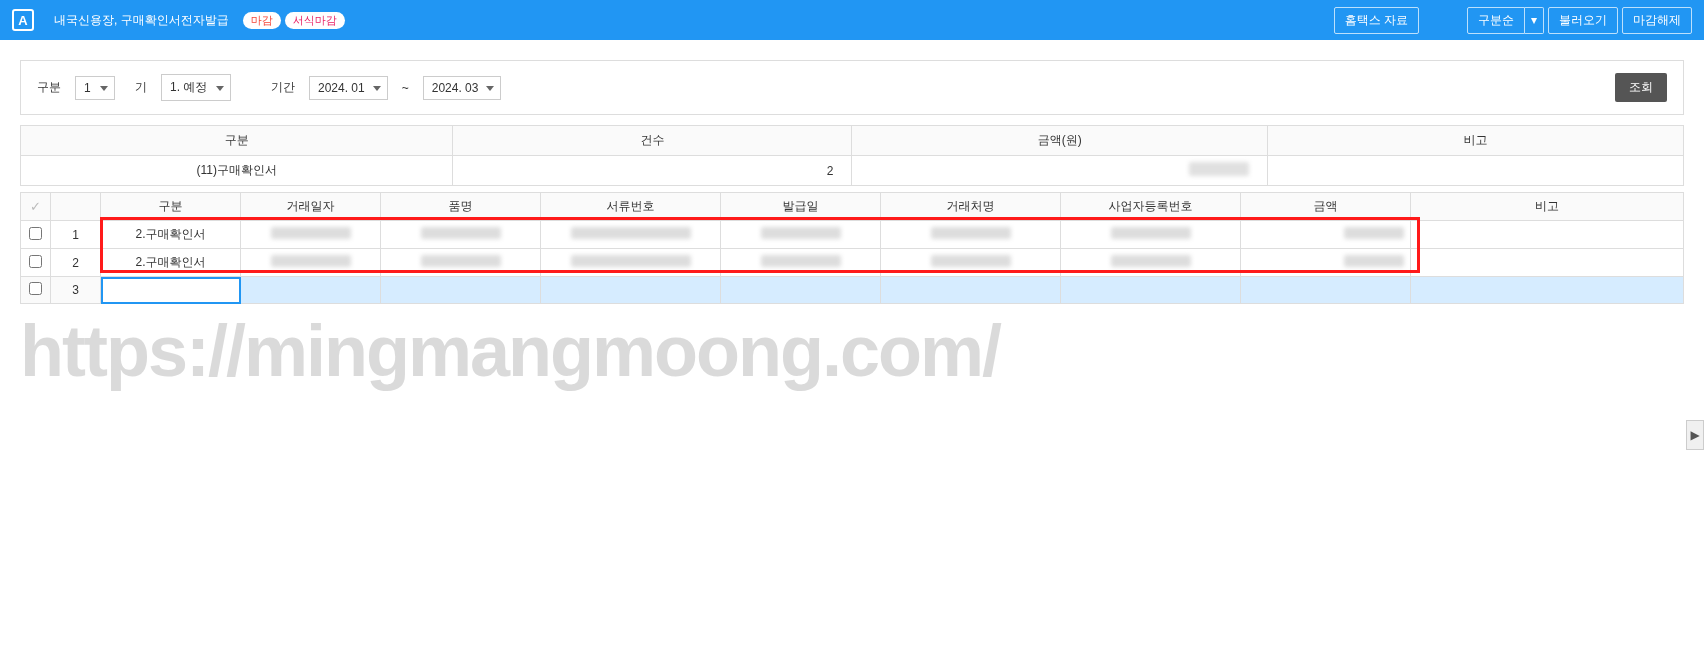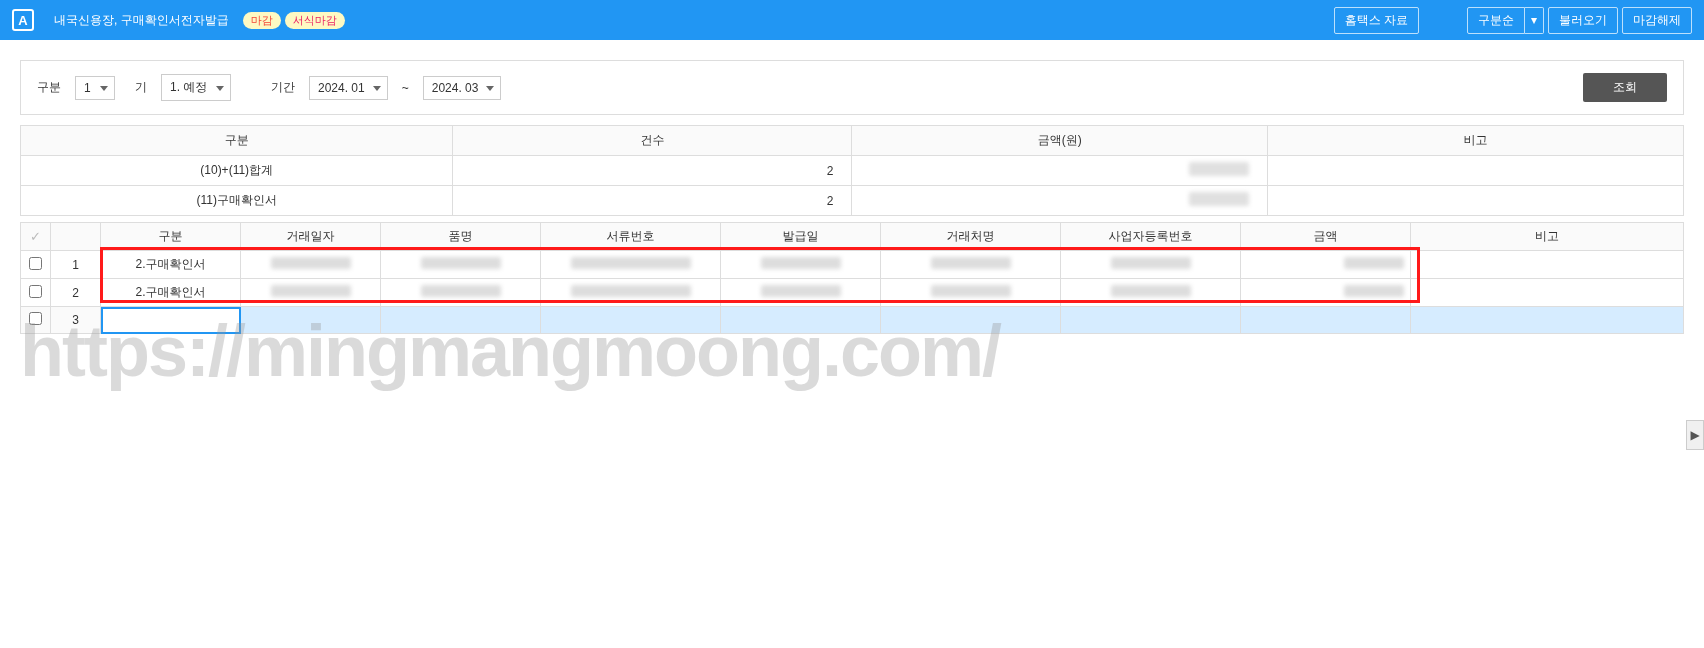--- a/index.html
+++ b/index.html
@@ -2,37 +2,37 @@
 <html><head>
 <meta charset="utf-8">
 <style>
 * { box-sizing: border-box; margin: 0; padding: 0; }
 body { font-family: "Malgun Gothic", Arial, sans-serif; font-size: 12px; background: #fff; color: #333; position: relative; width: 1704px; height: 648px; overflow: hidden; }
 
 
 .header-bar { background: #2196f3; height: 40px; display: flex; align-items: center; padding: 0 12px; color: #fff; }
 .app-icon { width: 22px; height: 22px; border: 2px solid #fff; border-radius: 3px; display: flex; align-items: center; justify-content: center; font-weight: bold; font-size: 13px; margin-right: 20px; }
 .page-title { font-size: 12px; font-weight: 500; margin-right: 10px; }
-.badge { display: inline-block; padding: 1px 8px; border-radius: 10px; font-size: 11px; margin-left: 4px; background: #fef9c3; }
+.badge { display: inline-block; padding: 1px 8px; border-radius: 10px; font-size: 11px; margin-left: 4px; background: #ffffff; }
 .badge-red { color: #f44336; }
 .badge-pink { color: #e91e63; }
 .header-spacer { flex: 1; }
 .header-btn { background: transparent; border: 1px solid rgba(255,255,255,0.7); color: #fff; padding: 4px 10px; font-size: 12px; margin-left: 4px; cursor: pointer; border-radius: 2px; }
 .header-btn-split { display: inline-flex; margin-left: 48px; }
 .header-btn-split .header-btn { margin-left: 0; border-radius: 2px 0 0 2px; }
 .header-btn-split .caret-btn { border-left: none; border-radius: 0 2px 2px 0; padding: 4px 6px; }
 
 
 .filter-bar { margin: 20px 20px 10px 20px; border: 1px solid #ddd; padding: 12px 16px; display: flex; align-items: center; gap: 10px; }
 .filter-label { font-size: 12px; color: #333; margin-right: 4px; }
 .select-box { border: 1px solid #ccc; padding: 4px 22px 4px 8px; font-size: 12px; background: #fff; position: relative; cursor: pointer; min-width: 40px; display: inline-flex; align-items: center; }
 .select-box::after { content: ''; position: absolute; right: 6px; top: 50%; margin-top: -2px; border-left: 4px solid transparent; border-right: 4px solid transparent; border-top: 5px solid #666; }
 .period-sep { margin: 0 4px; }
 .filter-spacer { flex: 1; }
-.search-btn { background: #555; color: #fff; border: none; padding: 6px 30px; font-size: 12px; cursor: pointer; border-radius: 2px; }
+.search-btn { background: #555; color: #fff; border: none; padding: 6px 14px; font-size: 12px; cursor: pointer; border-radius: 2px; }
 
 
 .summary-table { margin: 0 20px 0 20px; border-collapse: collapse; width: calc(100% - 40px); }
 .summary-table th, .summary-table td { border: 1px solid #ddd; padding: 6px 10px; font-size: 12px; font-weight: normal; }
 .summary-table th { background: #fafafa; text-align: center; }
 .summary-table td { text-align: center; }
 .summary-table .gubun-cell { text-align: center; }
 .summary-table .num-cell { text-align: right; padding-right: 18px; }
 .blur-box { display: inline-block; width: 60px; height: 14px; background: #e0e0e0; filter: blur(2px); border-radius: 2px; }
 
@@ -99,26 +99,20 @@
   </colgroup>
   <thead>
     <tr>
       <th>구분</th>
       <th>건수</th>
       <th>금액(원)</th>
       <th>비고</th>
     </tr>
   </thead>
   <tbody>
-    <tr>
-      <td class="gubun-cell">(10)+(11)합계</td>
-      <td class="num-cell">2</td>
-      <td class="num-cell"><span class="blur-box"></span></td>
-      <td></td>
-    </tr>
     <tr>
       <td class="gubun-cell">(11)구매확인서</td>
       <td class="num-cell">2</td>
       <td class="num-cell"><span class="blur-box"></span></td>
       <td></td>
     </tr>
   </tbody>
 </table>
 
 <div class="detail-wrap">

